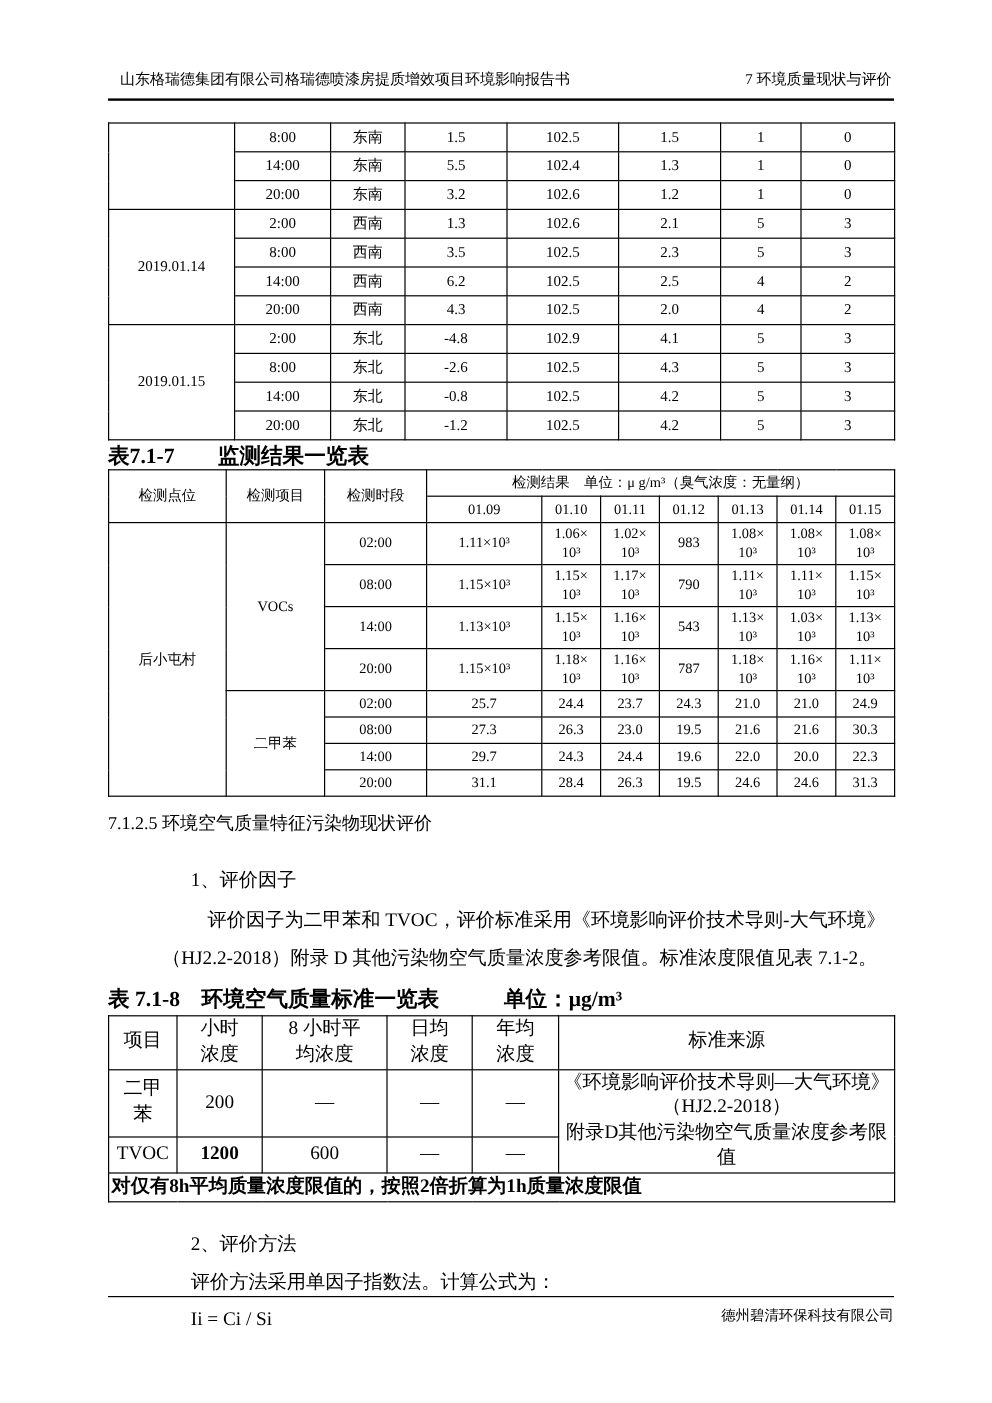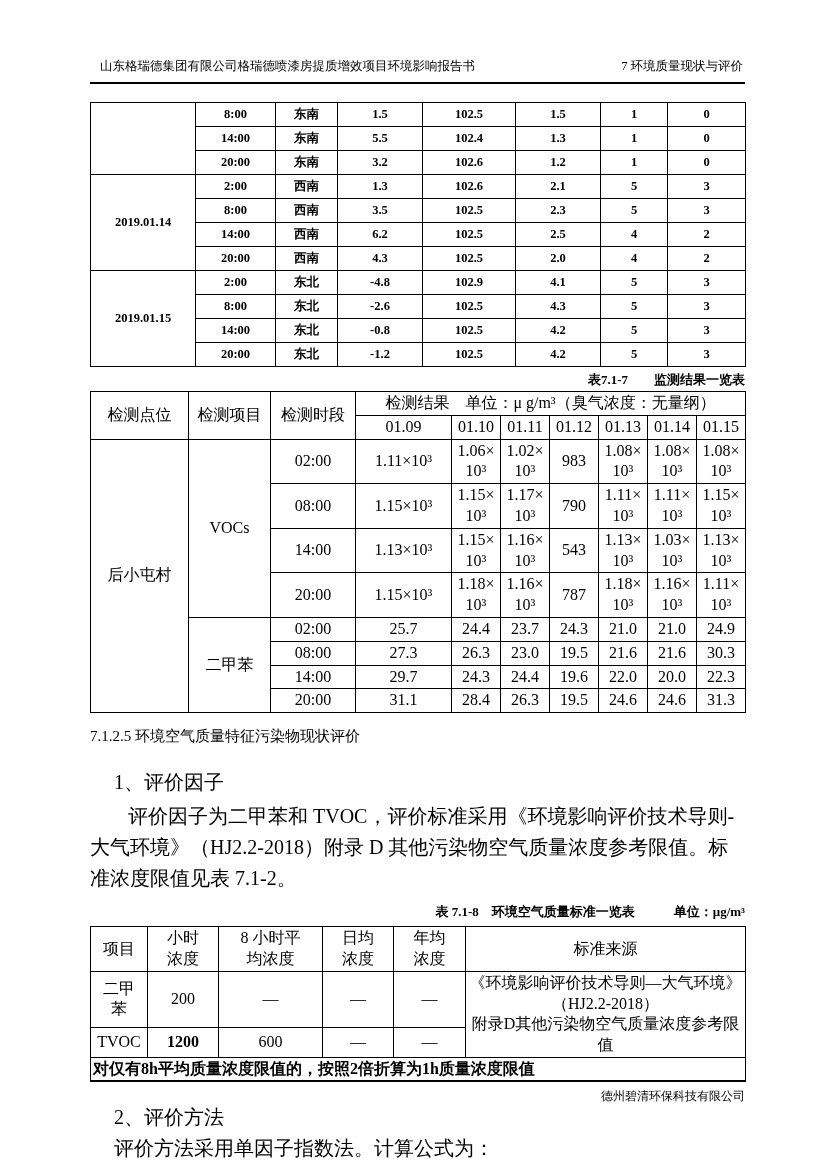--- a/index.html
+++ b/index.html
@@ -37,44 +37,45 @@
     border: 1px solid #000;
     text-align: center;
     vertical-align: middle;
     white-space: pre-line;
     line-height: 1.3;
     padding: 1px 2px;
     overflow: hidden;
   }
   td.b { font-weight: bold; }
 
-  .weather-tbl { margin-top: 18px; font-size: 12.5px; font-weight: bold; }
+  .weather-tbl { margin-top: 18px; font-size: 12.5px; }
   .weather-tbl td { height: 24px; }
 
   .tbl-title {
-    text-align: right;
+    text-align: left;
     font-weight: bold;
-    font-size: 13px;
+    font-size: 18px;
     margin-top: 3px;
     line-height: 20px;
   }
 
-  .monitor-tbl { margin-top: 1px; font-size: 16px; }
+  .monitor-tbl { margin-top: 1px; font-size: 12px; }
   .monitor-tbl tr { height: 22px; }
   .monitor-tbl tr.tall { height: 35px; }
 
   .sec-heading {
     font-weight: normal;
     font-size: 15px;
     margin-top: 12px;
     line-height: 22px;
   }
   .body-line {
-    font-size: 20px;
+    font-size: 16px;
     line-height: 31px;
+    margin-left: 45px;
   }
   .ind1 { padding-left: 24px; }
   .para { text-indent: 38px; margin-top: 3px; }
 
   .std-title { margin-top: 8px; }
   .std-tbl { margin-top: 4px; font-size: 16px; }
   .std-tbl tr.h2 { height: 40px; }
   .std-tbl tr.h1 { height: 23px; }
 
   .mt18 { margin-top: 20px; }

